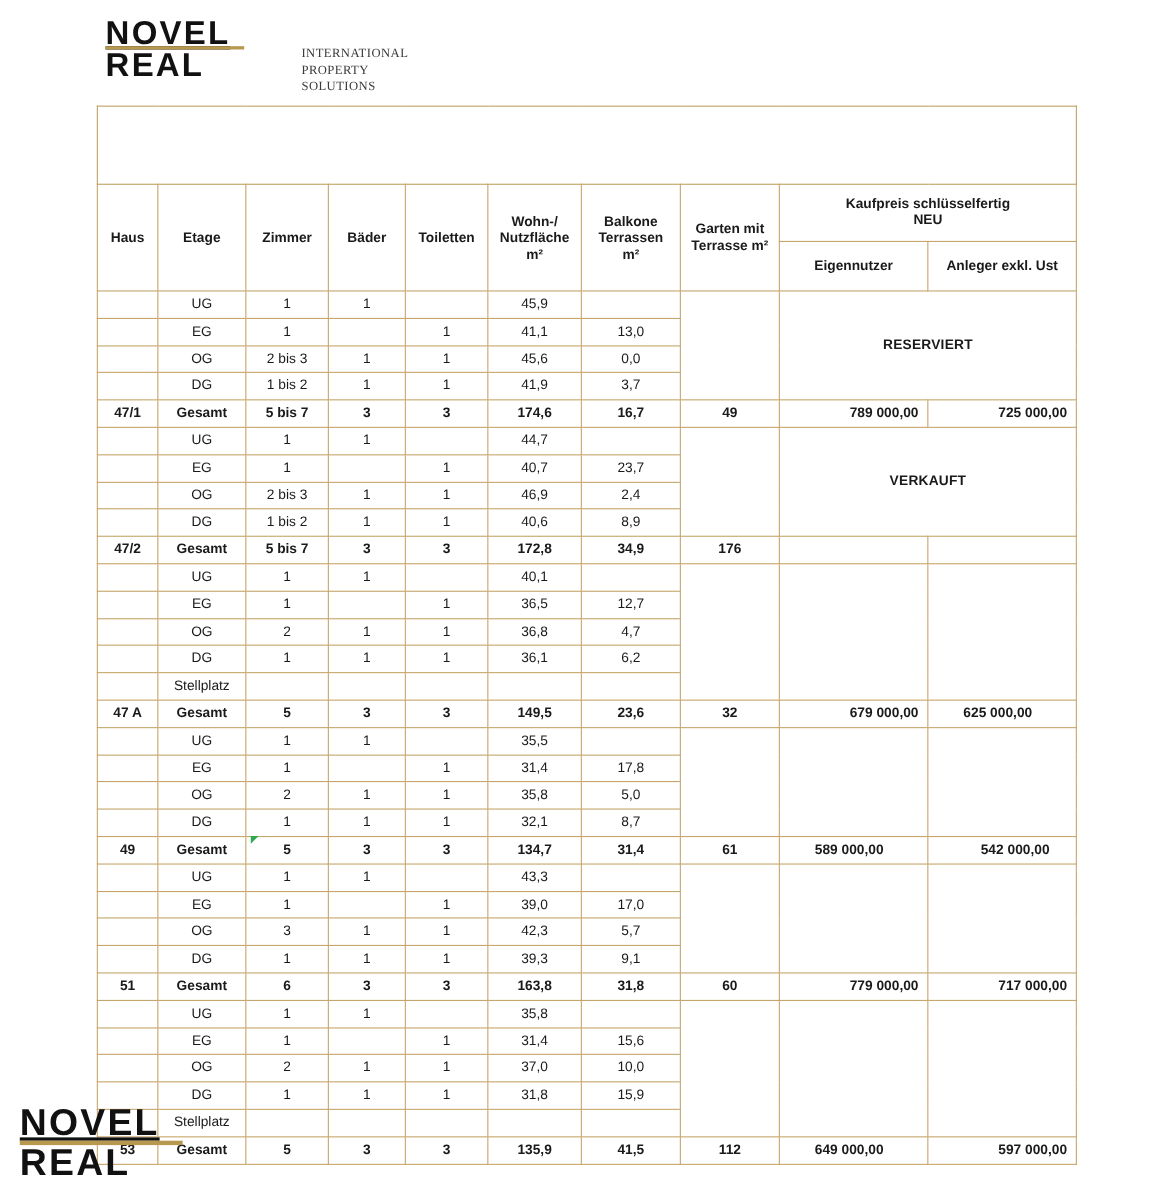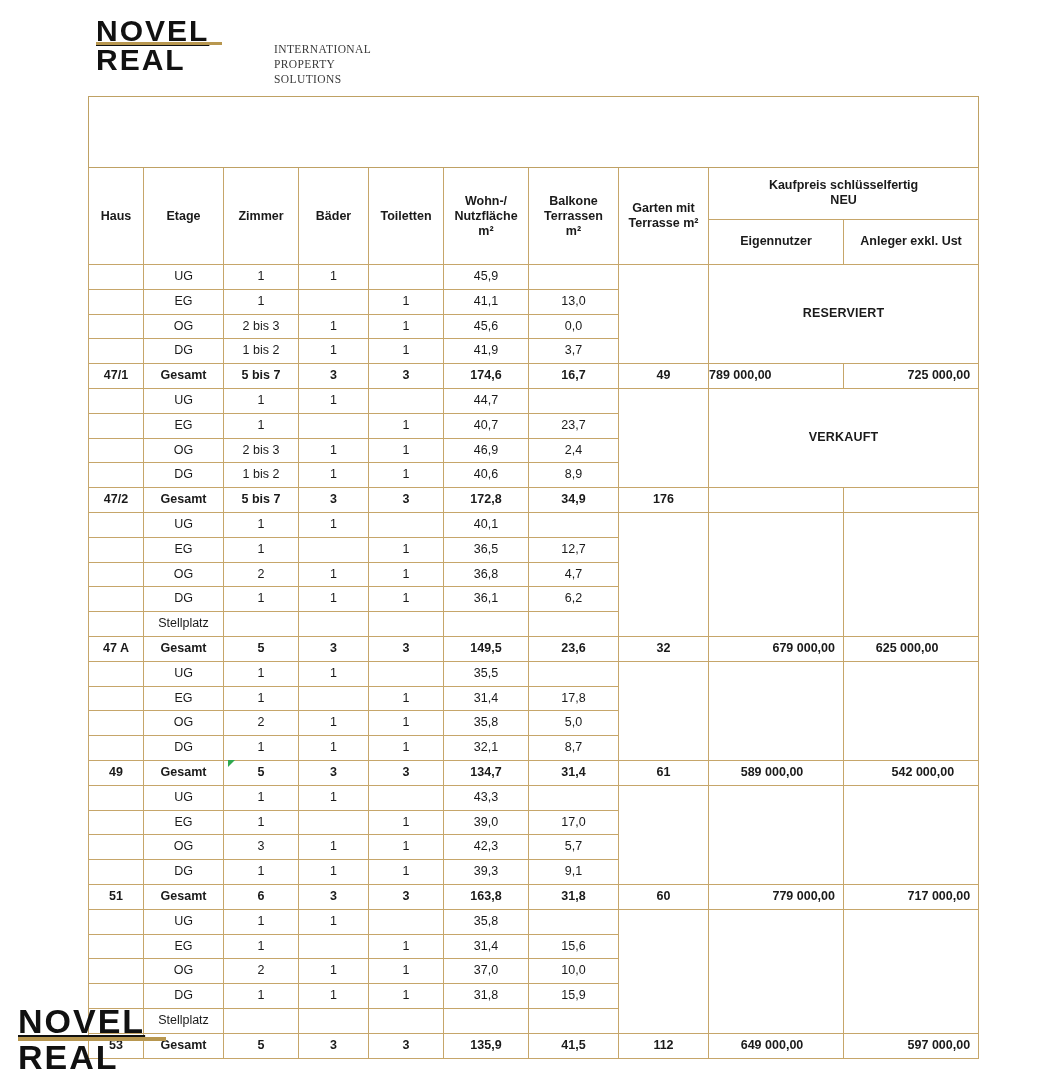--- a/index.html
+++ b/index.html
@@ -259,21 +259,21 @@
         </tr>
         <tr class="sumrow">
           <td>47/1</td>
           <td>Gesamt</td>
           <td>5 bis 7</td>
           <td>3</td>
           <td>3</td>
           <td>174,6</td>
           <td>16,7</td>
           <td>49</td>
-          <td style="text-align:left;padding-right:8px">789 000,00</td>
+          <td style="text-align:right;padding-right:8px">789 000,00</td>
           <td style="text-align:right;padding-right:8px">725 000,00</td>
         </tr>
         <tr class="datarow">
           <td class="blank"></td>
           <td class="etage">UG</td>
           <td>1</td>
           <td>1</td>
           <td></td>
           <td>44,7</td>
           <td></td>

